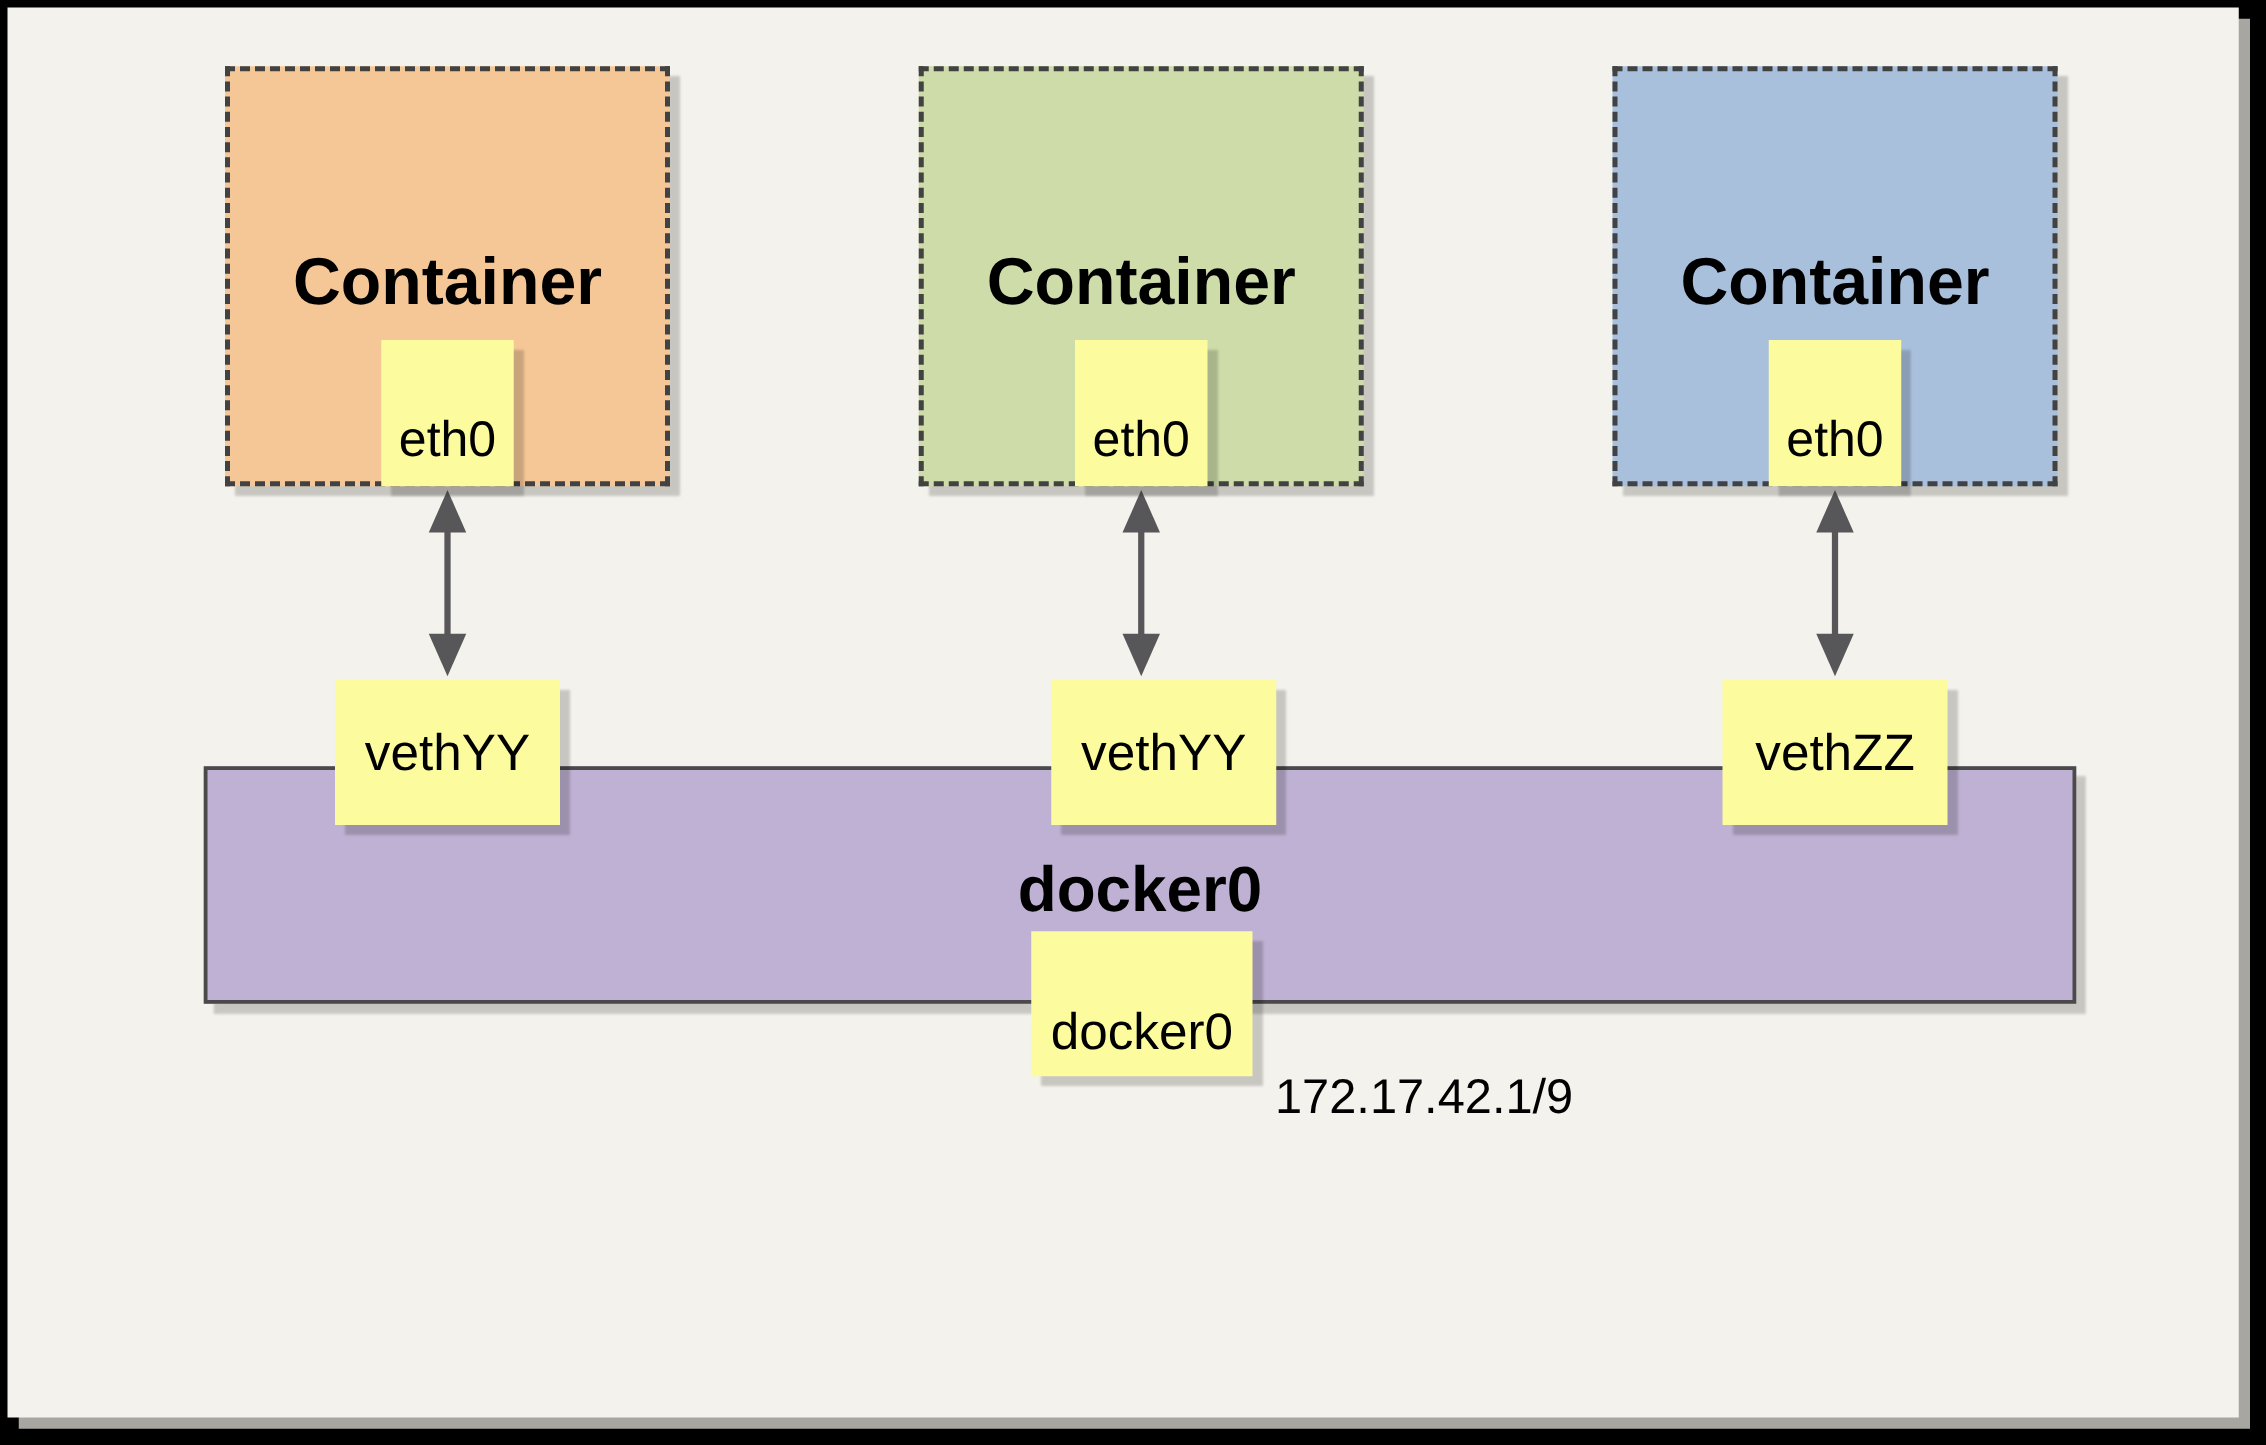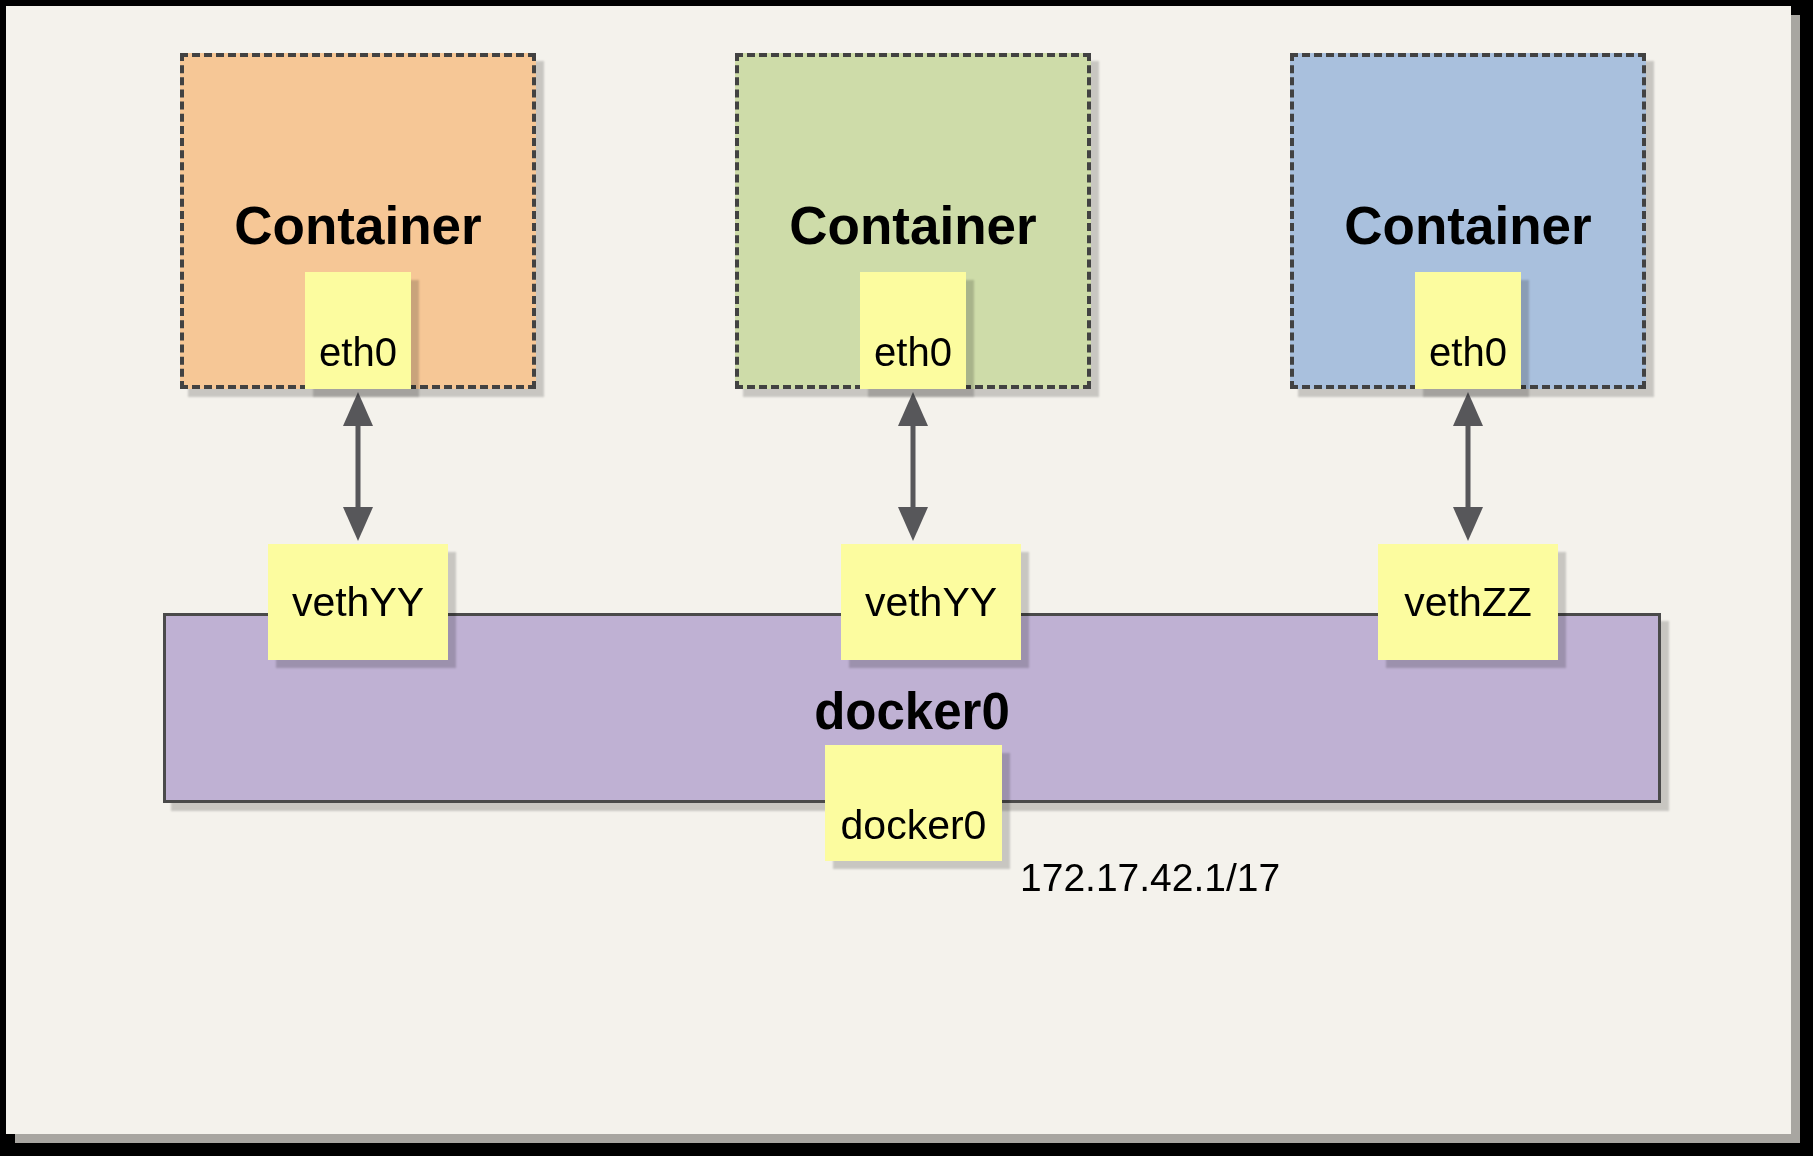--- a/index.html
+++ b/index.html
@@ -159,16 +159,16 @@
 
   <div class="bridge-bar" style="background-color: rgb(191, 177, 211);"></div>
   <div class="bridge-label">docker0</div>
 
   <div class="node veth-node v1" style="background-color: rgb(252, 252, 159);">vethYY</div>
   <div class="node veth-node v2" style="background-color: rgb(252, 252, 159);">vethYY</div>
   <div class="node veth-node v3" style="background-color: rgb(252, 252, 159);">vethZZ</div>
 
   <div class="node docker0-node" style="background-color: rgb(252, 252, 159);">docker0</div>
 
-  <div class="ip-label">172.17.42.1/17</div>
+  <div class="ip-label">172.17.42.1/9</div>
 
 
 </div>
 
 </body></html>

